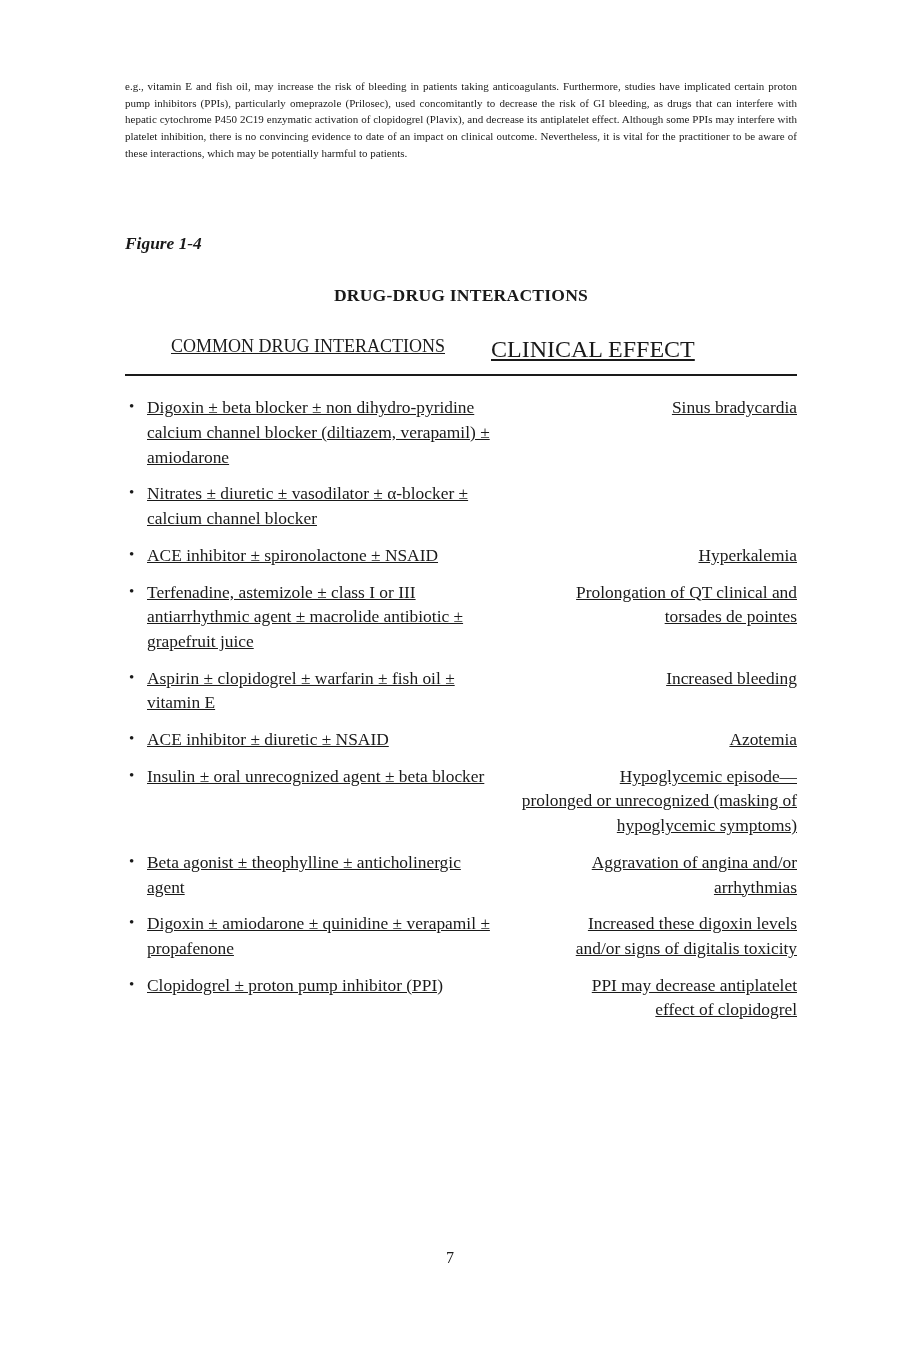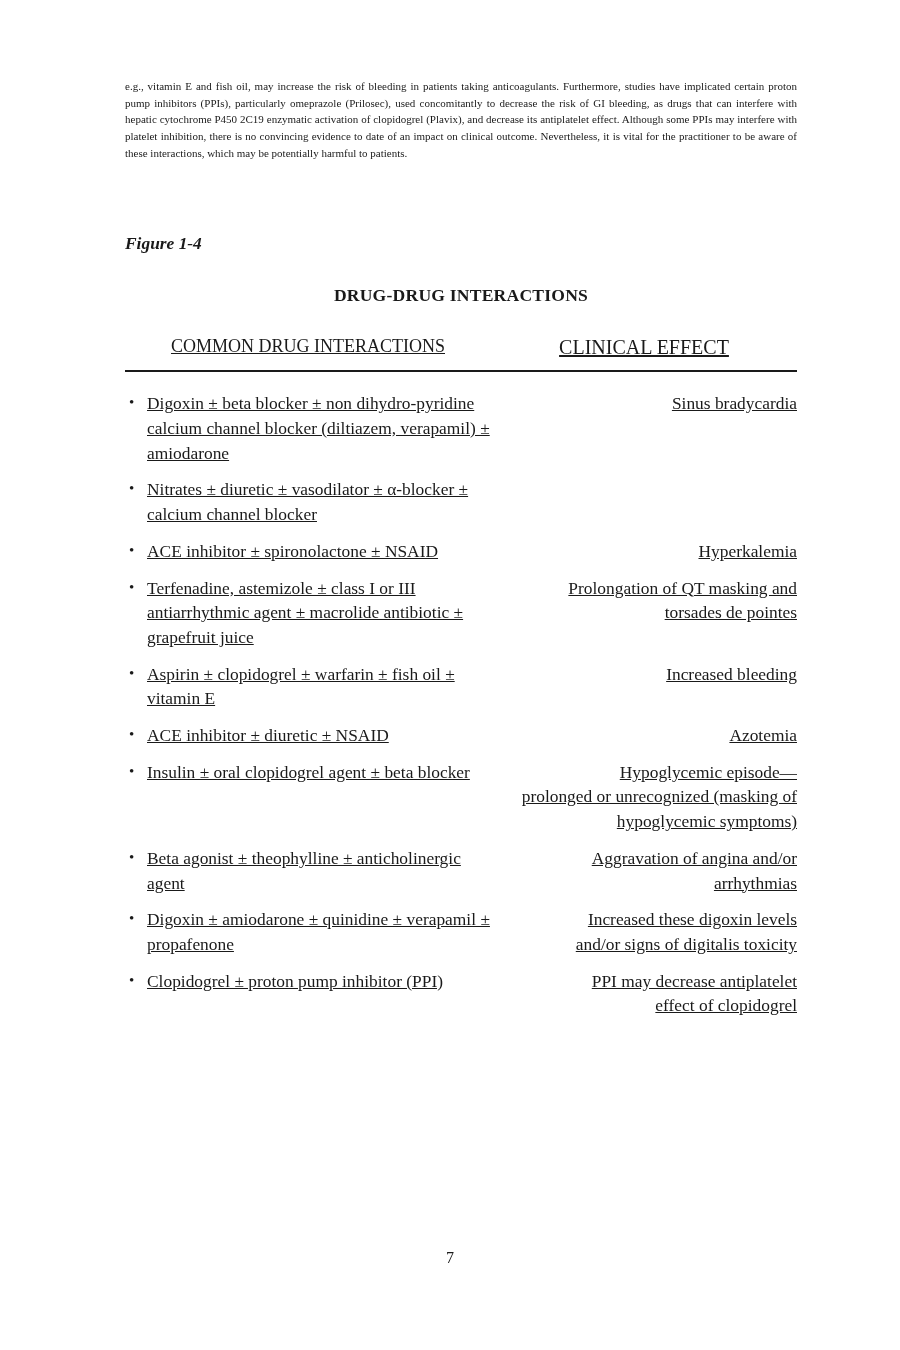--- a/index.html
+++ b/index.html
@@ -53,22 +53,21 @@
     border-bottom: 2px solid #1a1a1a;
     padding-bottom: 11px;
   }
   .th-left {
     width: 366px;
     text-align: center;
     font-size: 18px;
   }
   .th-right {
     flex: 1;
-    text-align: center;
-    font-size: 20px;
+    font-size: 24px;
   }
   .rows {
     padding-top: 19px;
   }
   .row {
     display: flex;
     align-items: flex-start;
     margin-bottom: 12px;
   }
   .cell-left {
@@ -153,21 +152,21 @@
           <span class="cont"></span>
         </div>
       </div>
 
       <div class="row">
         <div class="cell-left">
           <span class="bullet">•</span>
           <span>Terfenadine, astemizole ± class I or III antiarrhythmic agent ± macrolide antibiotic ± grapefruit juice</span>
         </div>
         <div class="cell-right">
-          <span>Prolongation of QT masking and</span>
+          <span>Prolongation of QT clinical and</span>
           <span class="cont">torsades de pointes</span>
         </div>
       </div>
 
       <div class="row">
         <div class="cell-left">
           <span class="bullet">•</span>
           <span>Aspirin ± clopidogrel ± warfarin ± fish oil ± vitamin E</span>
         </div>
         <div class="cell-right">
@@ -183,21 +182,21 @@
         </div>
         <div class="cell-right">
           <span>Azotemia</span>
           <span class="cont"></span>
         </div>
       </div>
 
       <div class="row">
         <div class="cell-left">
           <span class="bullet">•</span>
-          <span>Insulin ± oral clopidogrel agent ± beta blocker</span>
+          <span>Insulin ± oral unrecognized agent ± beta blocker</span>
         </div>
         <div class="cell-right">
           <span>Hypoglycemic episode—</span>
           <span class="cont">prolonged or unrecognized (masking of hypoglycemic symptoms)</span>
         </div>
       </div>
 
       <div class="row">
         <div class="cell-left">
           <span class="bullet">•</span>

